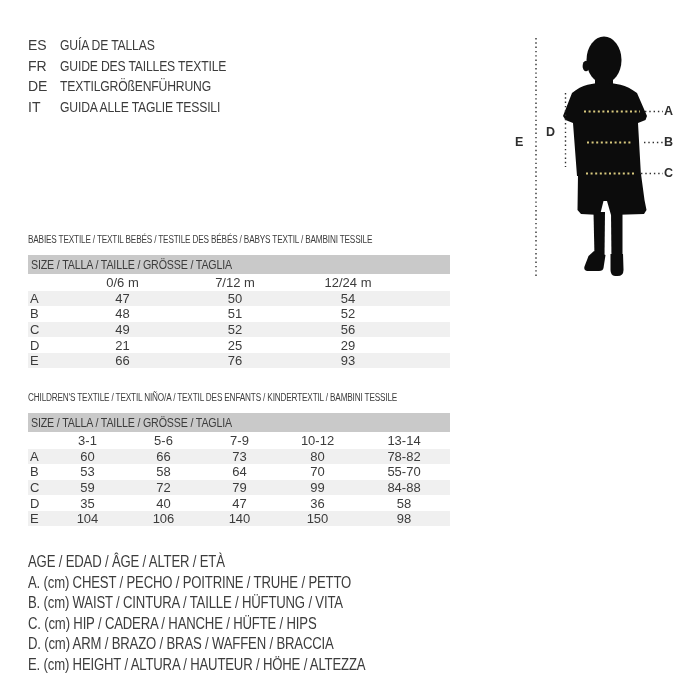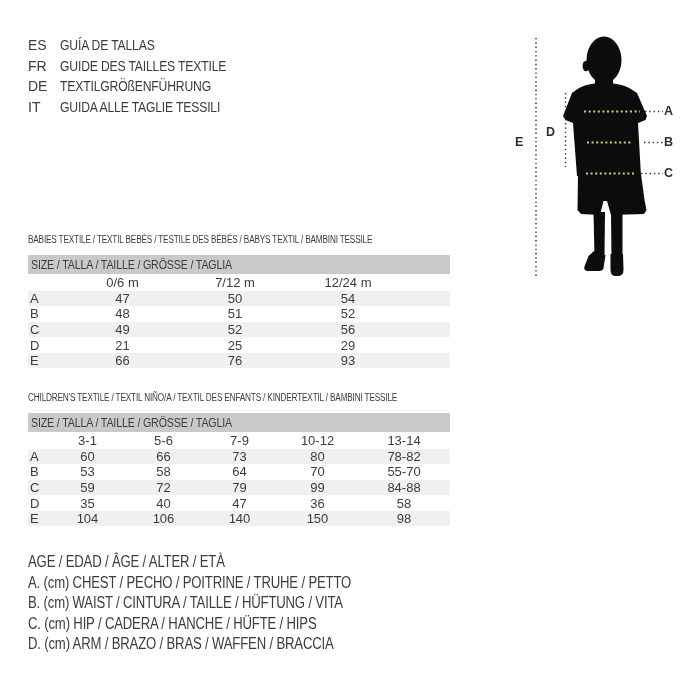--- a/index.html
+++ b/index.html
@@ -218,15 +218,18 @@
     </div>
     <div class="legend-line">
       <span class="cond">B. (cm) WAIST / CINTURA / TAILLE / HÜFTUNG / VITA</span>
     </div>
     <div class="legend-line">
       <span class="cond">C. (cm) HIP / CADERA / HANCHE / HÜFTE / HIPS</span>
     </div>
     <div class="legend-line">
       <span class="cond">D. (cm) ARM / BRAZO / BRAS / WAFFEN / BRACCIA</span>
     </div>
+    <div class="legend-line">
+      <span class="cond">E. (cm) HEIGHT / ALTURA / HAUTEUR / HÖHE / ALTEZZA</span>
+    </div>
   </div>
 
 </div>
 
 </body></html>

